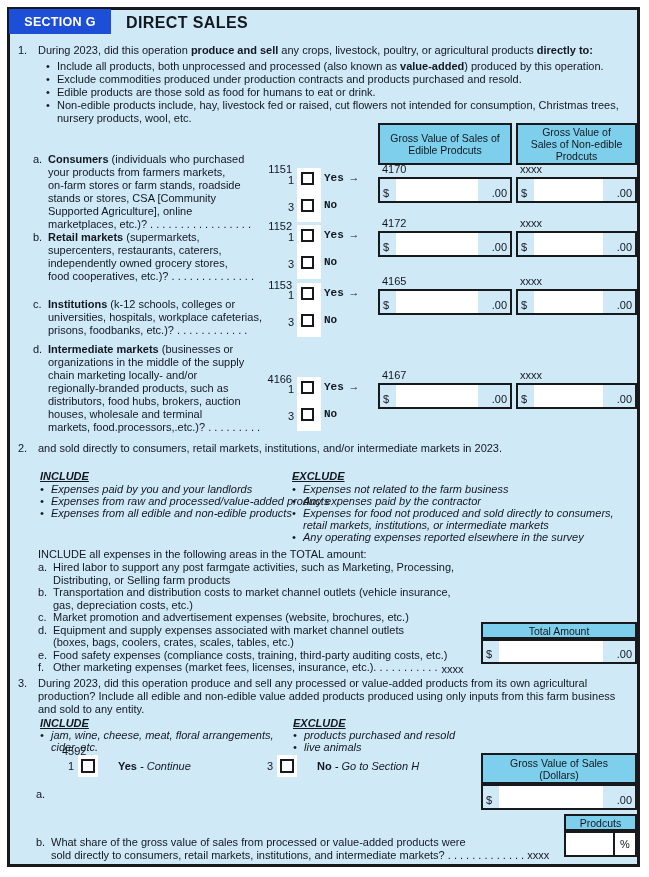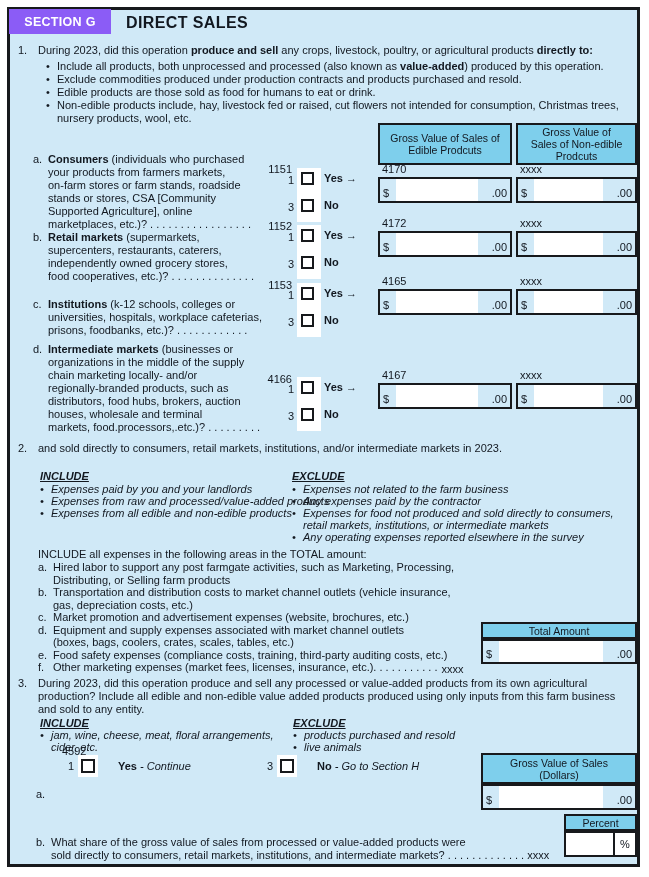--- a/index.html
+++ b/index.html
@@ -1,21 +1,21 @@
 <!DOCTYPE html>
 <html><head>
 <meta charset="utf-8">
 <style>
   html,body{margin:0;padding:0;background:#fff;}
   .page{position:relative;width:649px;height:877px;background:#fff;
         font-family:"Liberation Sans",sans-serif;color:#121820;overflow:hidden;}
   .abs{position:absolute;}
   .frame{left:7px;top:7px;width:633px;height:860px;border:3px solid #17191c;
          background:#d0e9f7;box-sizing:border-box;}
-  .tab{left:9px;top:9px;width:102px;height:25px;background:#8b5cf6;color:#fff;
+  .tab{left:9px;top:9px;width:102px;height:25px;background:#1d4ed8;color:#fff;
        display:flex;align-items:center;justify-content:center;font-weight:bold;font-size:12.5px;letter-spacing:.3px;}
   .ttl{left:126px;top:14px;font-weight:bold;font-size:16px;letter-spacing:.4px;}
   .t{font-size:11px;line-height:13px;}
   .lh12{line-height:12px;}
   .lh125{line-height:12.5px;}
   .sm{font-size:11px;line-height:10px;}
   .b{font-weight:bold;}
   .i{font-style:italic;}
   .u{text-decoration:underline;}
   .nw{white-space:nowrap;}
@@ -28,21 +28,21 @@
        font-size:10.5px;line-height:12px;padding:0 10px;}
   .money{border:2px solid #17191c;box-sizing:border-box;background:#fff;display:flex;font-size:11px;}
   .cur{width:13px;background:#d0e9f7;display:flex;align-items:flex-end;padding:0 0 2px 3px;flex:none;}
   .mid{flex:1;background:#fff;}
   .cents{width:29px;background:#d0e9f7;display:flex;align-items:flex-end;justify-content:flex-end;
          padding:0 3px 2px 0;flex:none;}
   .strip{background:#fff;}
   .cb{width:13px;height:13px;border:2px solid #17191c;background:#fff;box-sizing:border-box;}
   .cb14{width:14px;height:14px;border:2px solid #17191c;background:#fff;box-sizing:border-box;}
   .pad{background:#fff;}
-  .yn{font-weight:bold;font-size:11px;line-height:13px;}
+  .yn{font-weight:bold;font-size:11px;line-height:13px;font-family:Liberation Mono, monospace;}
   .pctbox{border:2px solid #17191c;box-sizing:border-box;background:#fff;display:flex;}
   .pctfield{flex:1;background:#fff;}
   .pctcell{width:20px;border-left:2px solid #17191c;display:flex;align-items:center;
            justify-content:center;font-size:11px;}
 </style>
 </head>
 <body>
 
 <div class="page">
   <div class="abs frame"></div>
@@ -333,21 +333,21 @@
 
   <div class="abs hdr" style="left:481px;top:753px;width:156px;height:31px">Gross Value of Sales (Dollars)</div>
   <div class="abs money" style="left:481px;top:784px;width:156px;height:26px">
     <span class="cur">$</span>
       <span class="mid"></span>
       <span class="cents">.00</span>
   </div>
 
   <div class="abs t" style="left:36px;top:788px">a.</div>
 
-  <div class="abs hdr" style="left:564px;top:814px;width:73px;height:17px">Percent</div>
+  <div class="abs hdr" style="left:564px;top:814px;width:73px;height:17px">Prodcuts</div>
   <div class="abs pctbox" style="left:564px;top:831px;width:73px;height:26px">
     <span class="pctfield"></span>
     <span class="pctcell">%</span>
   </div>
 
   <div class="abs t" style="left:36px;top:836px">b.</div>
   <div class="abs" style="left:51px;top:836px">
     <div class="t nw">What share of the gross value of sales from processed or value-added products were</div>
     <div class="t nw"><span>sold directly to consumers, retail markets, institutions, and intermediate markets? . . . . . . . . . . . . . </span><span class="sm">xxxx</span></div>
   </div>

